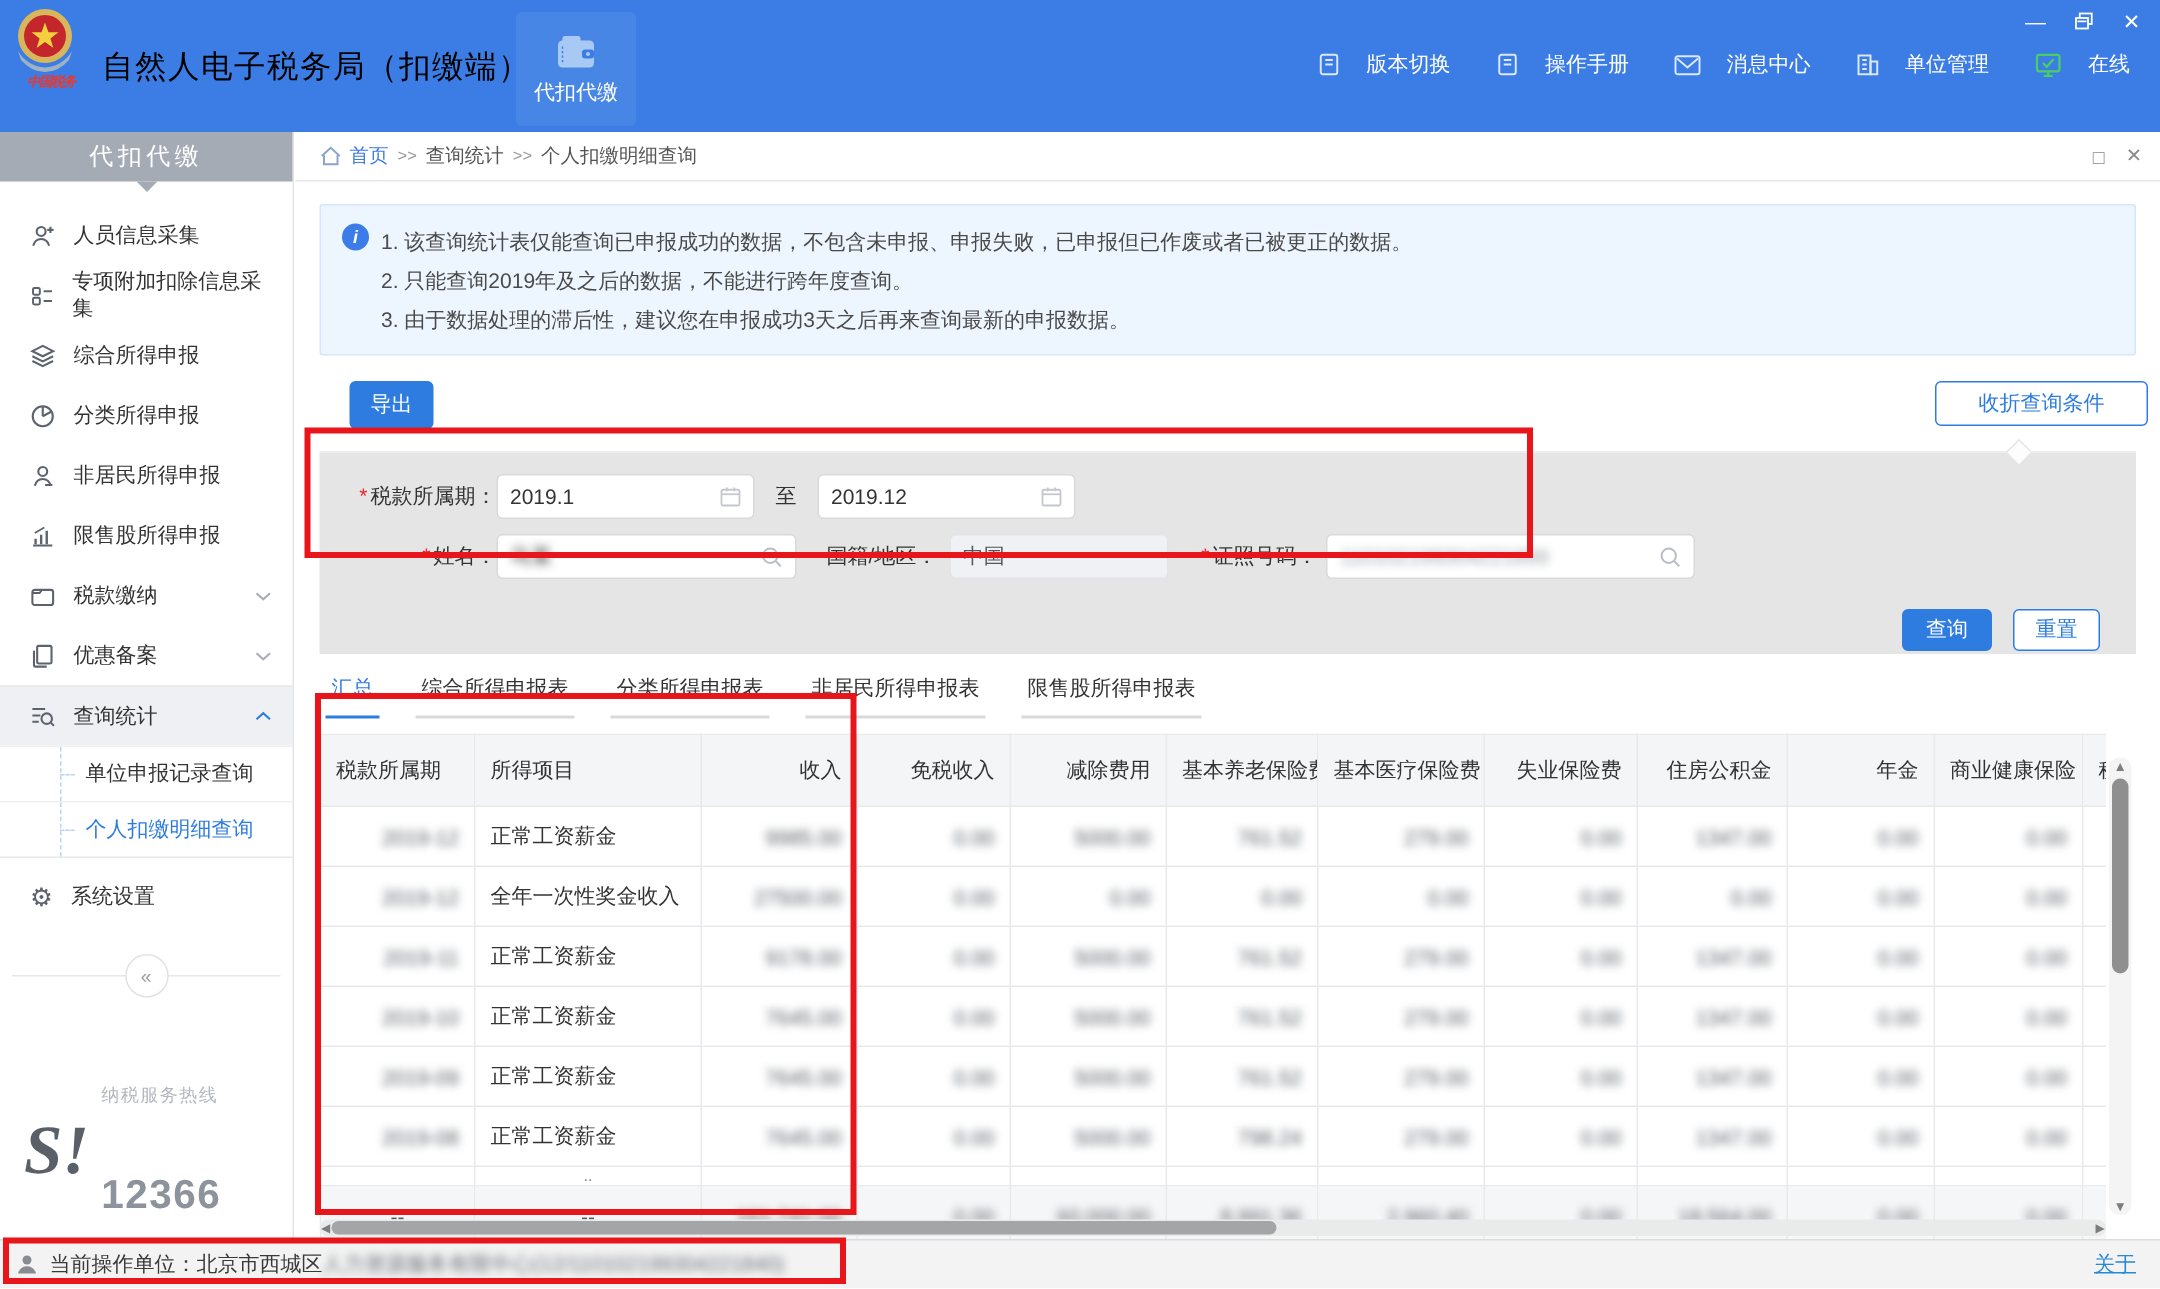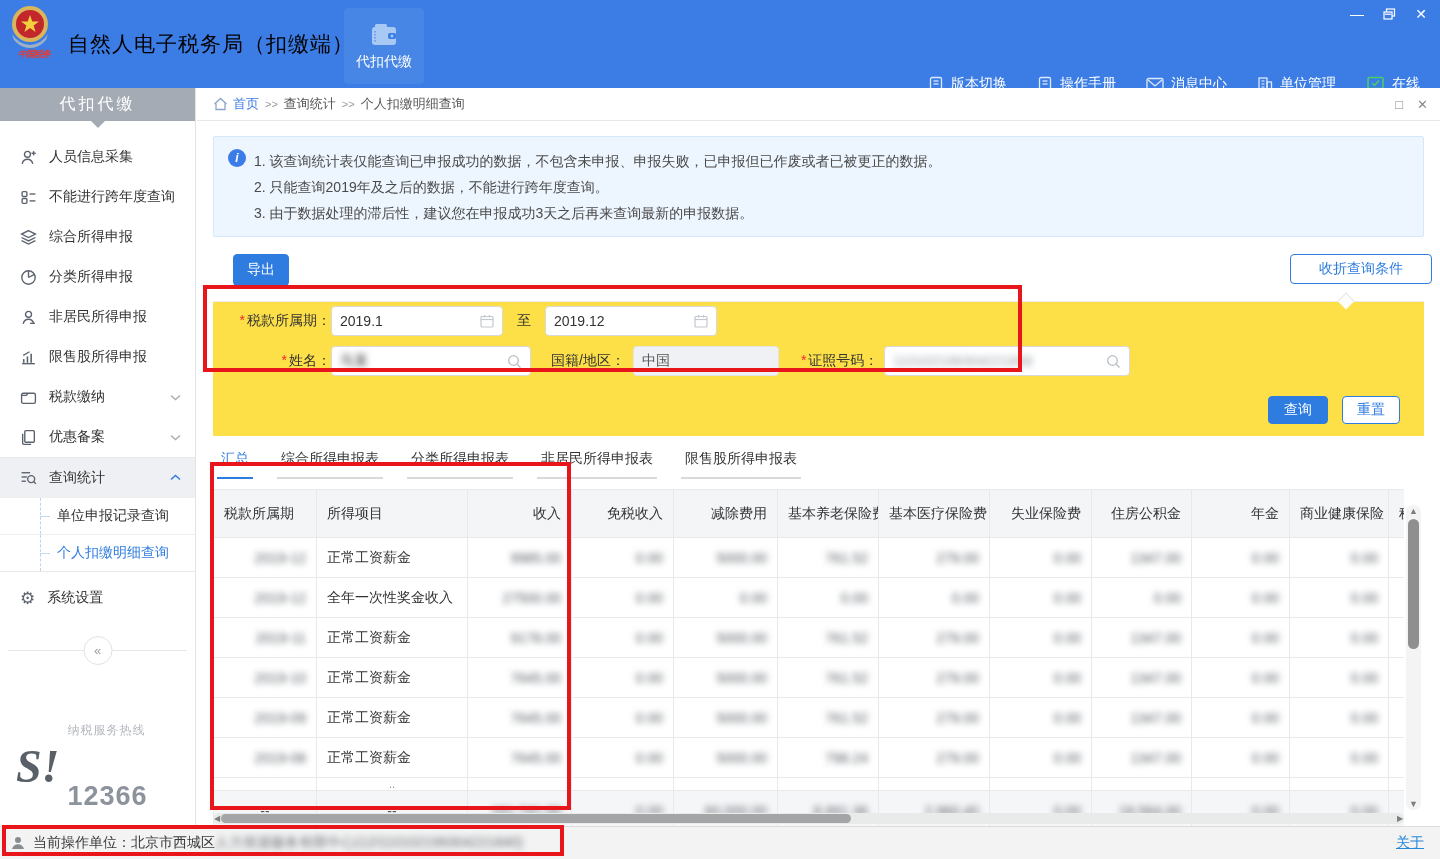--- a/index.html
+++ b/index.html
@@ -11,21 +11,21 @@
   
   .titlebar { position:absolute; left:0; top:0; width:1440px; height:88px; background:#3b7de4; }
   .winctrl { position:absolute; top:4px; right:8px; display:flex; gap:10px; }
   .winctrl .wbtn { width:22px; height:20px; display:flex; align-items:center; justify-content:center; color:#fff; font-size:14px; cursor:default; }
   .brand { position:absolute; left:6px; top:4px; width:56px; text-align:center; }
   .brand-sub { font-size:9px; color:#e8392f; font-style:italic; font-weight:bold; margin-top:-2px; letter-spacing:-1px; }
   .app-title { position:absolute; left:68px; top:0; height:88px; display:flex; align-items:center; color:#000000; font-size:21px; font-weight:500; letter-spacing:1px; }
   .module-tab { position:absolute; left:344px; top:8px; width:80px; height:76px; display:flex; flex-direction:column; align-items:center; justify-content:center; gap:5px; border-radius:4px; background:rgba(255,255,255,0.07); }
   .module-tab .mlabel { color:#fff; font-size:14px; }
   .topmenu { position:absolute; right:20px; top:34px; display:flex; align-items:center; gap:30px; }
-  .topmenu .titem { display:flex; align-items:center; gap:7px; color:#fff; font-size:14px; cursor:default;margin-top:41px; }
+  .topmenu .titem { display:flex; align-items:center; gap:17px; color:#fff; font-size:14px; cursor:default; }
 
   
   .sidebar { position:absolute; left:0; top:88px; width:196px; bottom:33px; background:#fff; border-right:1px solid #e3e3e3; }
   .side-header { height:33px; background:#a5abb5; color:#fff; font-size:16px; letter-spacing:3px; display:flex; align-items:center; justify-content:center; position:relative; }
   .side-header::after { content:""; position:absolute; left:50%; top:33px; transform:translateX(-50%); border:7px solid transparent; border-top-color:#a5abb5; }
   .side-menu { padding-top:16px; }
   .smi { height:40px; display:flex; align-items:center; padding:0 14px 0 20px; gap:12px; font-size:14px; color:#333; cursor:default; }
   .smi .chev { margin-left:auto; }
   .smi.expanded { background:#eef0f3; border-top:1px solid #e8e8e8; }
   .submenu { border-bottom:1px solid #e8e8e8; }
@@ -56,21 +56,21 @@
   .notice-icon { width:18px; height:18px; border-radius:50%; background:#3b7ce8; color:#fff; font-size:12px; font-weight:bold; display:flex; align-items:center; justify-content:center; flex:none; margin-top:1px; font-style:italic; }
   .notice-lines { font-size:14px; color:#4a4a4a; line-height:26px; }
 
   .toolbar { margin:17px 8px 0; display:flex; align-items:flex-start;padding-left:28px; }
   .btn { border-radius:4px; font-size:14px; display:inline-flex; align-items:center; justify-content:center; cursor:default; }
   .btn-primary { background:#2e7ce0; color:#fff; border:1px solid #2e7ce0; }
   .btn-outline { background:#fff; color:#2e7ce0; border:1px solid #2e7ce0; }
   .export-btn { width:56px; height:32px; }
   .collapse-query-btn { margin-left:auto; width:142px; height:30px; }
 
-  .filter-panel { margin:15px 16px 0; background:#fde047; border-top:1px solid #ececec; position:relative; height:135px; padding-top:4px; }
+  .filter-panel { margin:15px 16px 0; background:#e5e5e5; border-top:1px solid #ececec; position:relative; height:135px; padding-top:14px; }
   .notch { position:absolute; right:72px; top:-7px; width:12px; height:12px; background:#fdfdfe; border-left:1px solid #e5e5e5; border-top:1px solid #e5e5e5; transform:rotate(45deg); }
   .frow { display:flex; align-items:center; margin-bottom:10px; }
   .flabel { width:118px; text-align:right; font-size:14px; color:#333; flex:none; }
   .req { color:#f0262d; margin-right:2px; }
   .fld { background:#fff; border:1px solid #d9d9d9; border-radius:4px; height:30px; display:flex; align-items:center; padding:0 8px; font-size:14px; color:#333; position:relative; }
   .fld .ficon { margin-left:auto; }
   .fld.disabled { background:#f0f1f4; border-color:#e3e4e8; color:#555; }
   .date-fld { width:172px; }
   .sep-zhi { margin:0 14px; font-size:14px; color:#333; }
   .name-fld { width:200px; }
@@ -223,21 +223,21 @@
         <span>人员信息采集</span>
       </div>
 
       <div class="smi">
         <svg width="17" height="17" viewBox="0 0 16 16">
           <rect x="2" y="2.5" width="4.5" height="4.5" rx="1" fill="none" stroke="#5c636e" stroke-width="1.3"></rect>
           <rect x="2" y="9" width="4.5" height="4.5" rx="1" fill="none" stroke="#5c636e" stroke-width="1.3"></rect>
           <line x1="9" y1="4.7" x2="14.5" y2="4.7" stroke="#5c636e" stroke-width="1.3"></line>
           <line x1="9" y1="11.2" x2="14.5" y2="11.2" stroke="#5c636e" stroke-width="1.3"></line>
         </svg>
-        <span>不能进行跨年度查询</span>
+        <span>专项附加扣除信息采集</span>
       </div>
 
       <div class="smi">
         <svg width="17" height="17" viewBox="0 0 16 16">
           <polygon points="8,1.5 14.5,4.8 8,8 1.5,4.8" fill="none" stroke="#5c636e" stroke-width="1.3"></polygon>
           <polyline points="1.5,8 8,11.2 14.5,8" fill="none" stroke="#5c636e" stroke-width="1.3"></polyline>
           <polyline points="1.5,11 8,14.2 14.5,11" fill="none" stroke="#5c636e" stroke-width="1.3"></polyline>
         </svg>
         <span>综合所得申报</span>
       </div>

